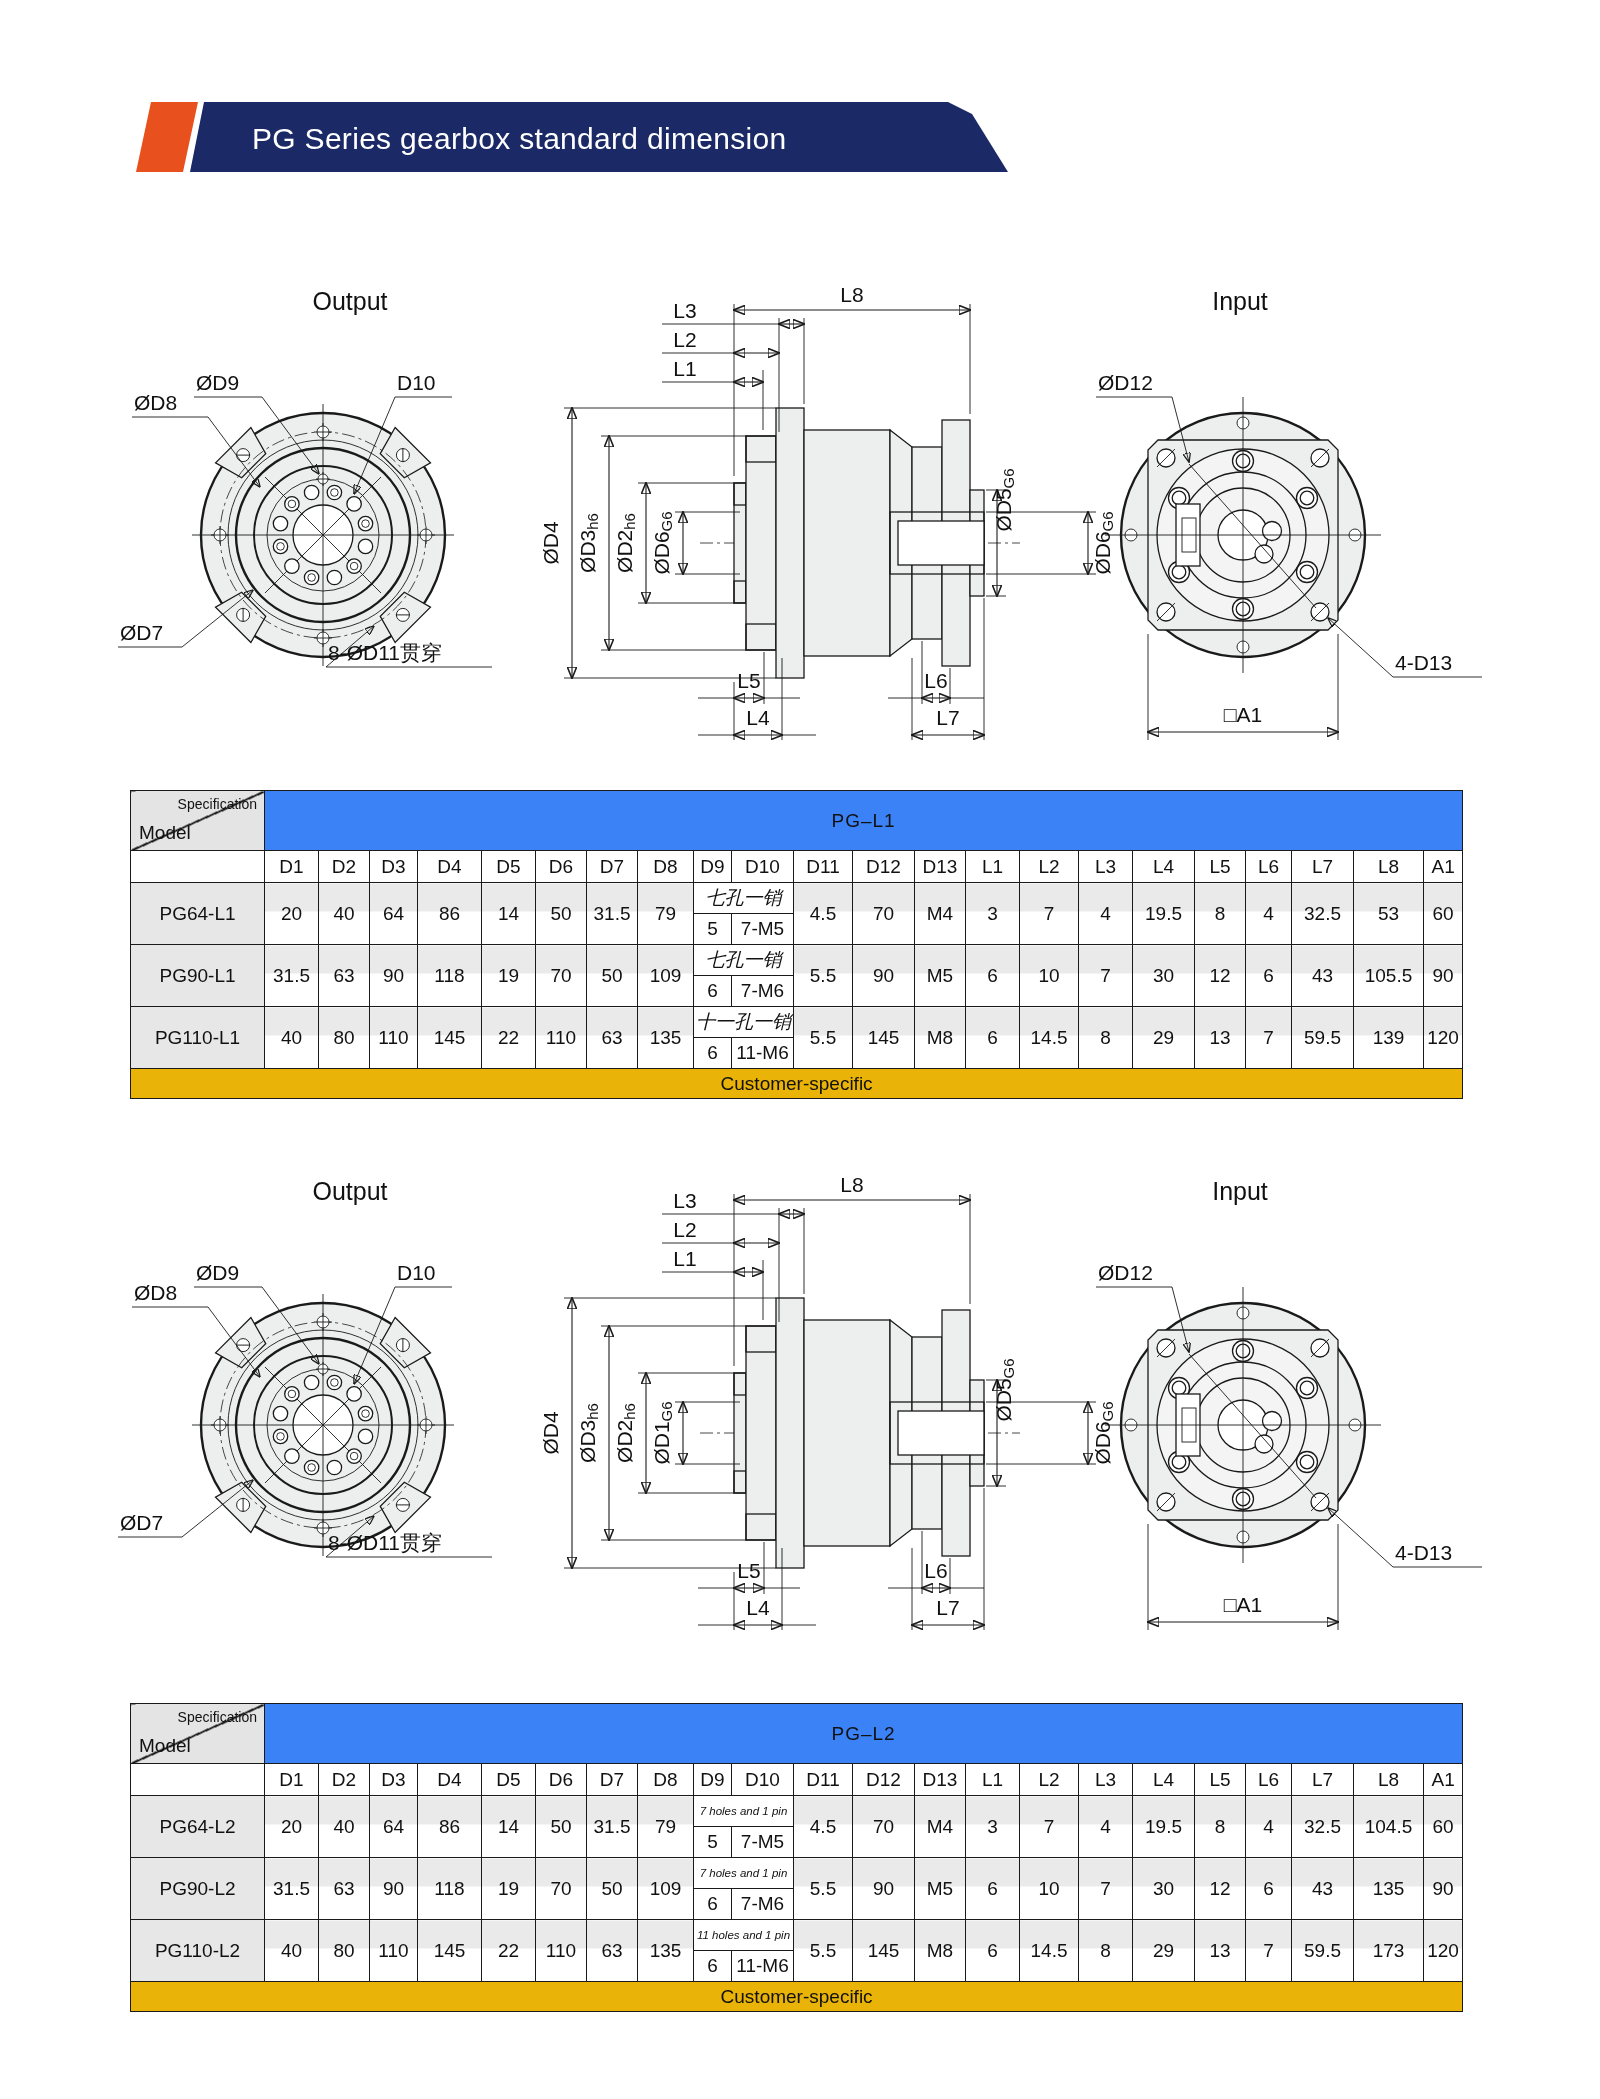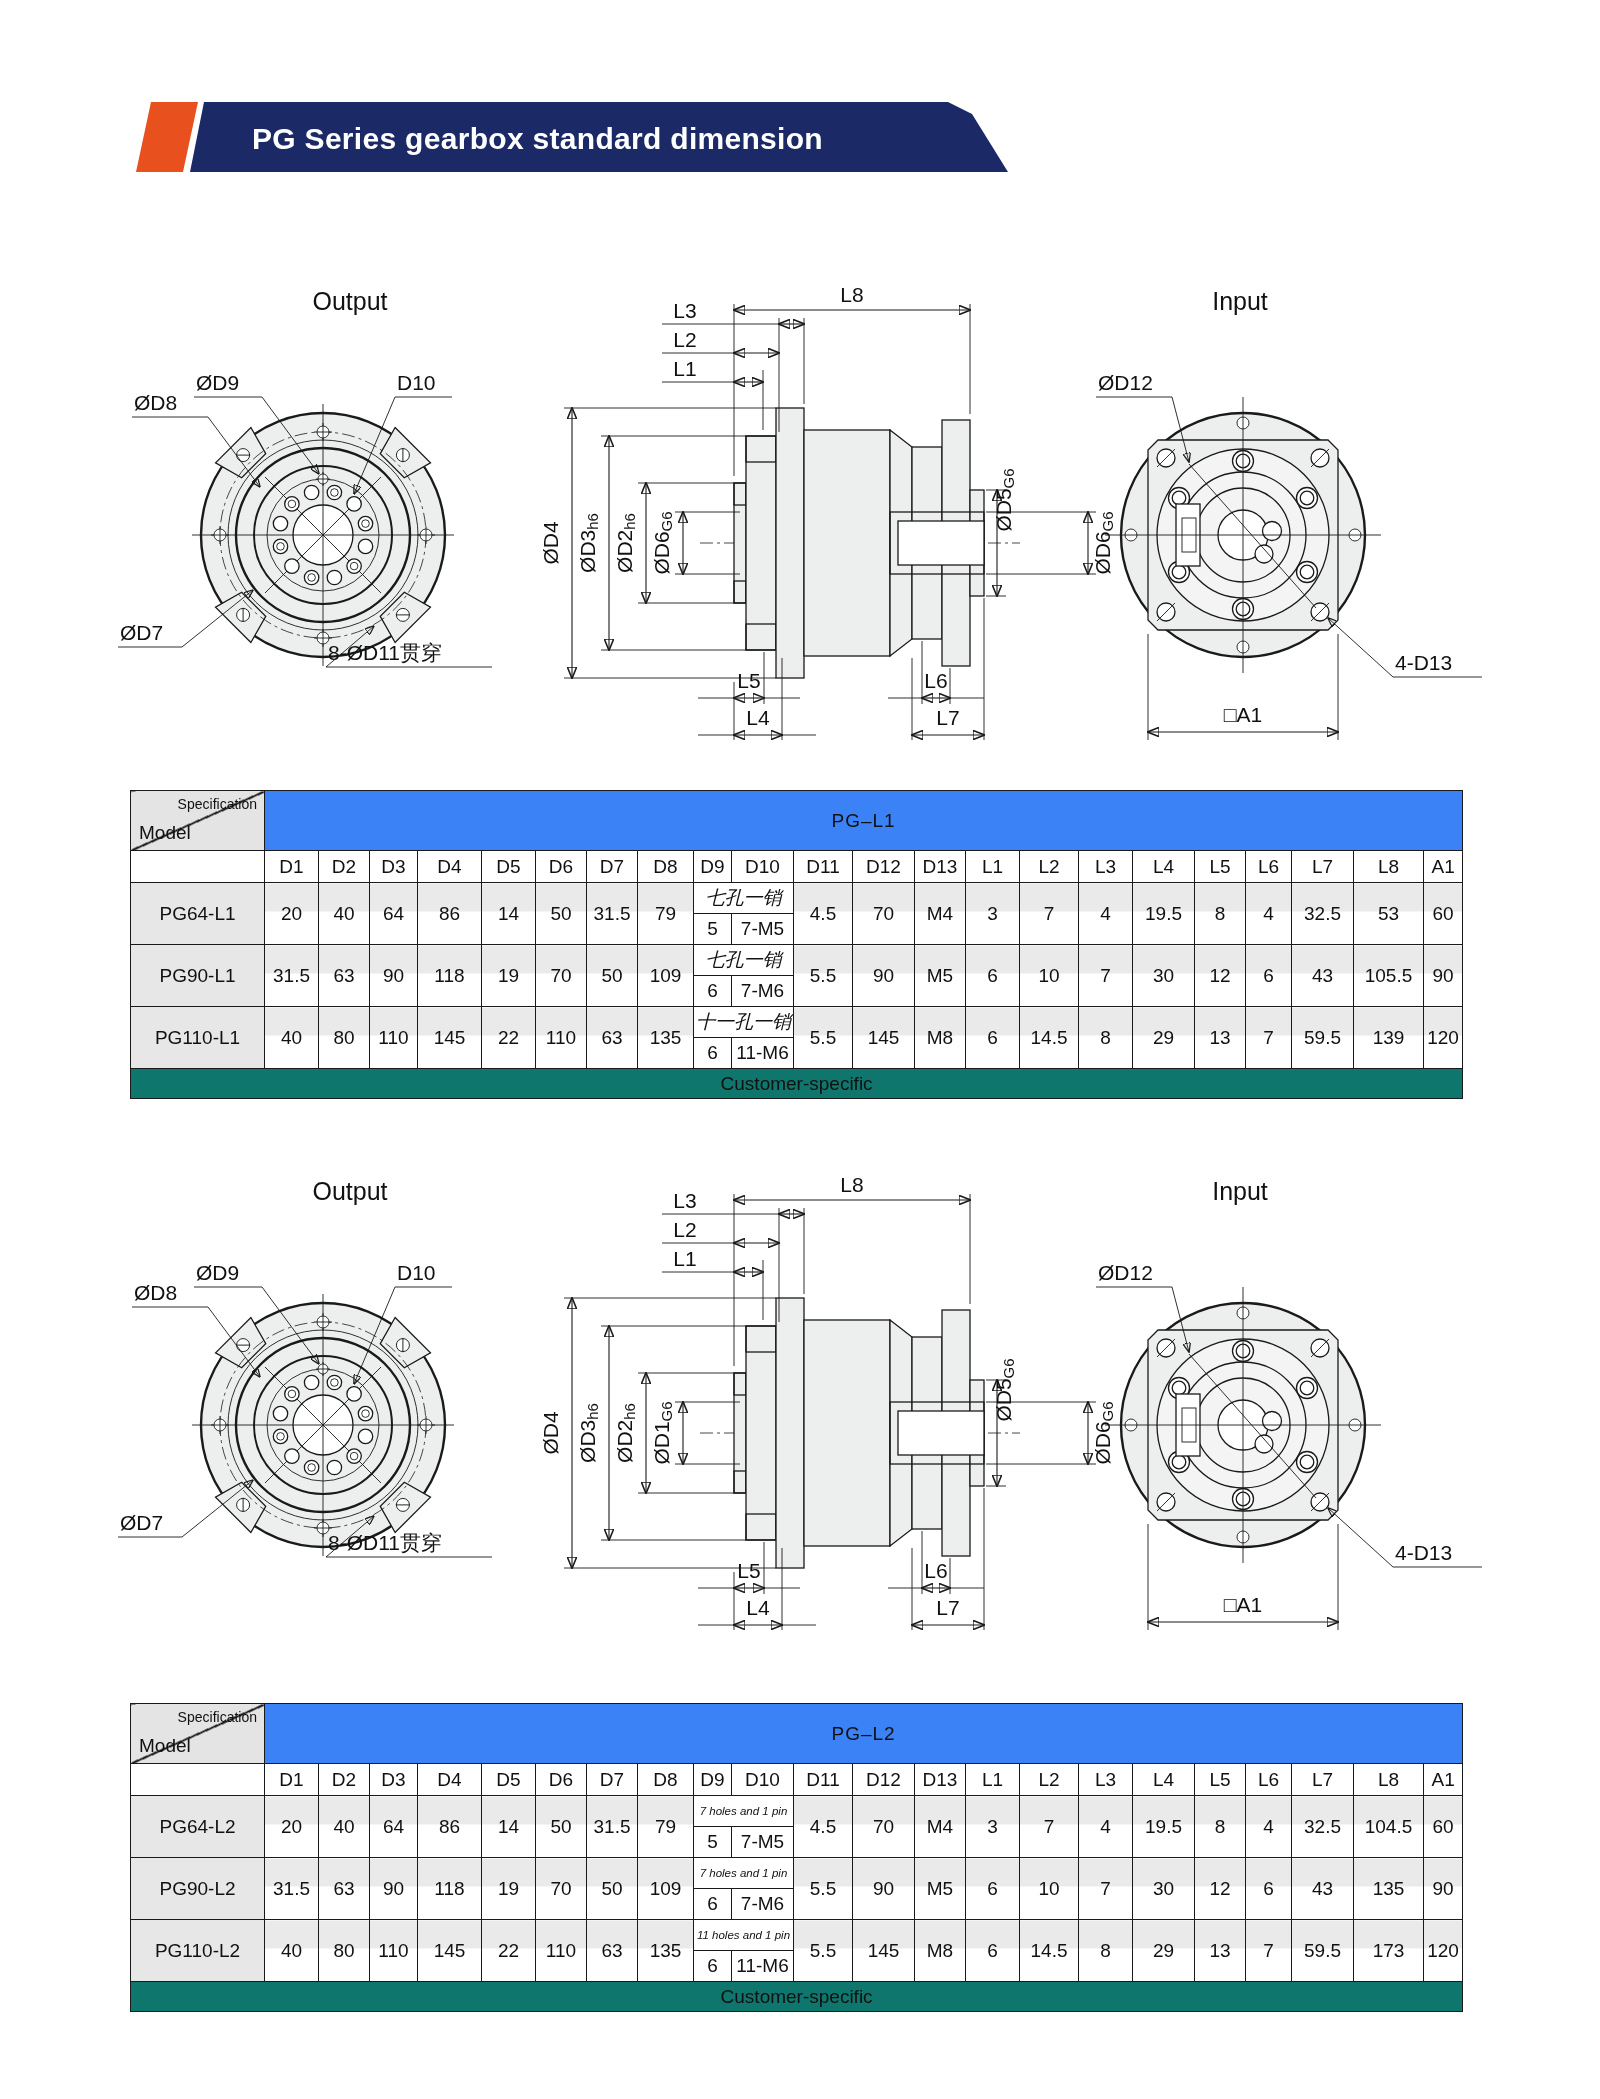--- a/index.html
+++ b/index.html
@@ -5,21 +5,21 @@
   html,body{margin:0;padding:0;background:#fff;}
   #page{position:relative;width:1600px;height:2099px;background:#ffffff;
         font-family:"Liberation Sans",sans-serif;overflow:hidden;color:#111;}
 
   
   .accent{position:absolute;left:136px;top:102px;width:62px;height:70px;
           background:#e8511d;clip-path:polygon(15px 0,62px 0,47px 70px,0 70px);}
   .banner{position:absolute;left:190px;top:102px;width:820px;height:70px;
           background:#1b2a66;clip-path:polygon(14px 0,758px 0,782px 12px,818px 70px,0 70px);}
   .banner-title{position:absolute;left:62px;top:0;height:72px;line-height:74px;
-          color:#fff;font-size:30px;font-weight:700;letter-spacing:.3px;white-space:nowrap;}
+          color:#fff;font-size:30px;font-weight:400;letter-spacing:.3px;white-space:nowrap;}
   .logo{position:absolute;left:1137px;top:106px;width:316px;text-align:center;color:#232e6b;}
   .logo-en{font-size:36px;font-weight:800;letter-spacing:6px;white-space:nowrap;}
   .logo-cn{font-size:27px;font-weight:700;letter-spacing:14px;margin-top:2px;text-indent:14px;}
   .logo-line{height:3px;background:#232e6b;margin-top:9px;}
 
   
   .drawing-area{position:absolute;left:100px;width:1400px;height:545px;}
   #d0{top:240px;} #d1{top:1130px;}
   svg.dwg{width:1400px;height:545px;display:block;font-family:"Liberation Sans",sans-serif;}
   .dwg line,.dwg path,.dwg rect,.dwg circle{stroke:#1a1a1a;fill:none;stroke-width:1.3px;}
@@ -42,21 +42,21 @@
   td.diag .spec{position:absolute;top:5px;right:7px;font-size:14px;}
   td.diag .mod{position:absolute;bottom:6px;left:8px;font-size:19px;}
   td.pgtitle{background:#3b82f6;font-size:27px;letter-spacing:1px;}
   td.colh{background:#fff;font-size:19px;}
   td.mc{background:#fff;}
   td.model{background:#e7e7e7;font-size:19px;}
   td.val{background:linear-gradient(180deg,#e9eae9 0%,#e9eae9 46%,#ffffff 46%);}
   td.pin{background:#fff;font-size:16px;font-style:italic;}
   td.pin.en{font-size:11.5px;}
   td.d9v,td.d10v{background:#fff;}
-  td.foot{background:#0f766e;font-size:19px;}
+  td.foot{background:#eab308;font-size:19px;}
 </style>
 </head>
 <body>
 
 <div id="page">
   <div class="accent"></div>
   <div class="banner">
     <div class="banner-title">PG Series gearbox standard dimension</div>
   </div>
 

